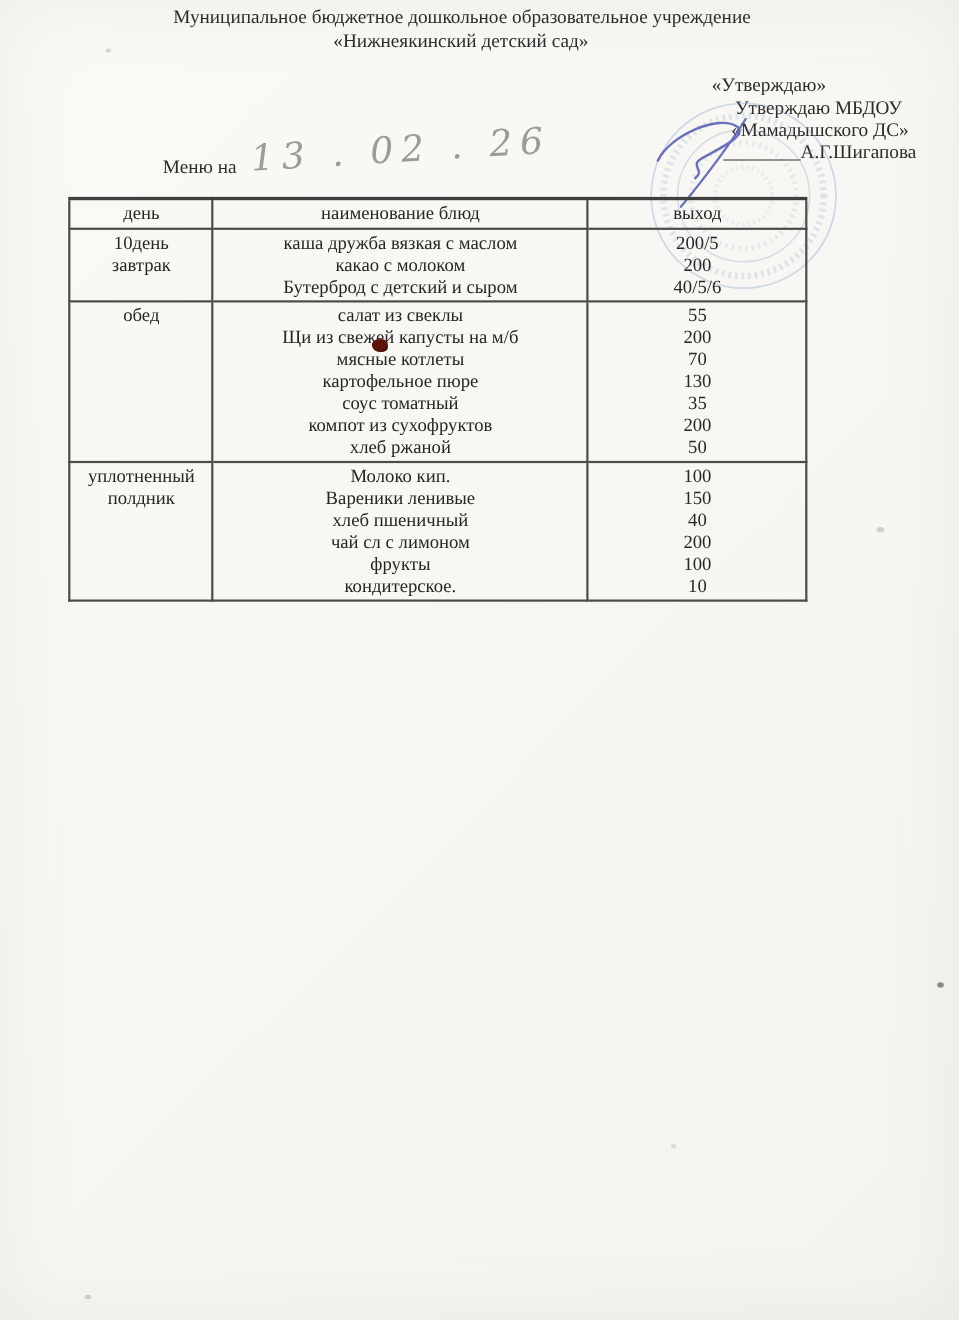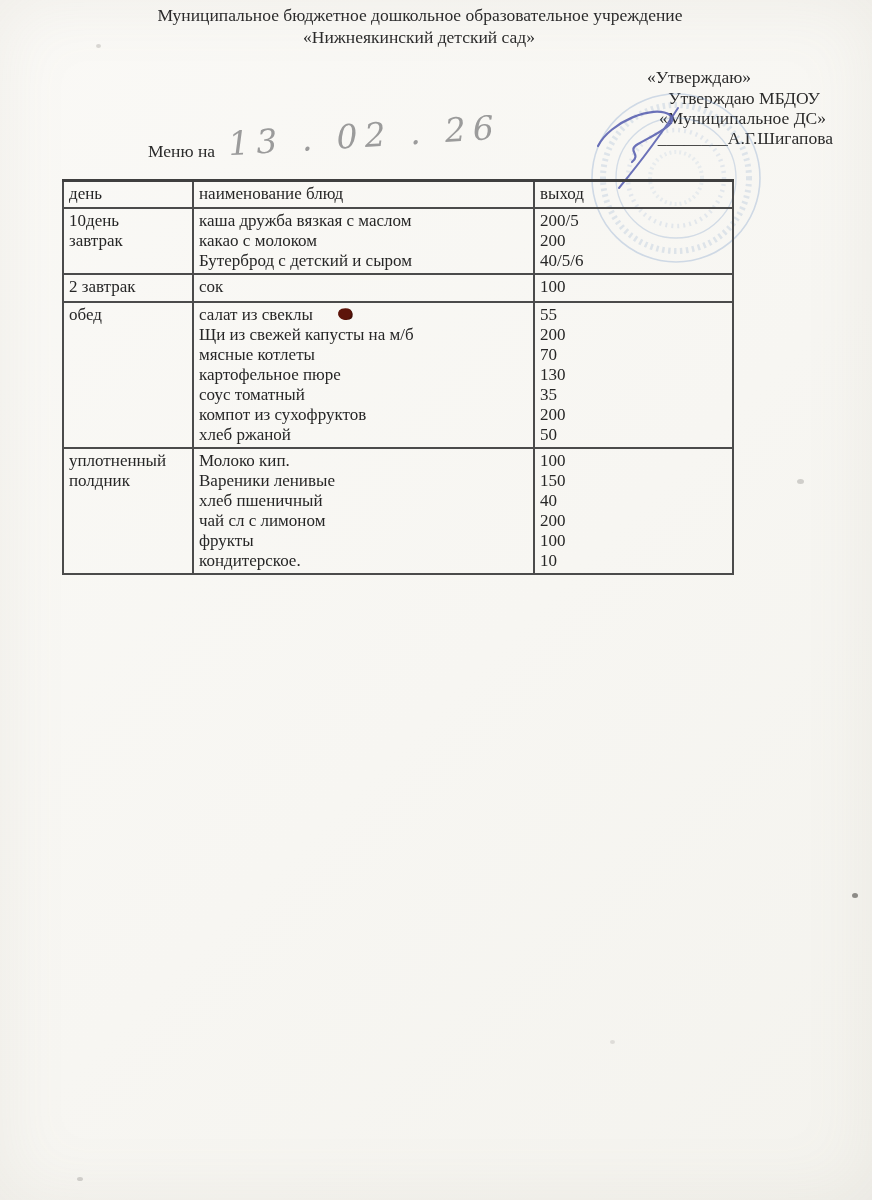--- a/index.html
+++ b/index.html
@@ -40,21 +40,21 @@
     width:670px;
     border-collapse:collapse;
     table-layout:fixed;
     font-size:17px;
   }
   table.menu td, table.menu th {
     border:2px solid #4b4b4b;
     padding:2px 4px 2px 5px;
     vertical-align:top;
     font-weight:normal;
-    text-align:left;
+    text-align:center;
     line-height:20px;
     color:#262626;
   }
   table.menu { border-top:3px solid #3f3f3f; }
   th.bold { font-weight:bold; }
   td.day-bottom { vertical-align:bottom; }
   td.day-mid { vertical-align:bottom; padding-bottom:21px; }
   .cellline { height:20px; white-space:nowrap; overflow:visible; }
 
   
@@ -75,21 +75,21 @@
 </head>
 <body>
 
 <div class="page">
 
   <div class="abs hline center" style="top:5px; transform:translateX(-16px);">Муниципальное бюджетное дошкольное образовательное  учреждение</div>
   <div class="abs hline center" style="top:27px; transform:translateX(-17px);">«Нижнеякинский детский сад»</div>
 
   <div class="abs approve-line rightal" style="top:67px; right:121px;">«Утверждаю»</div>
   <div class="abs approve-line rightal" style="top:88px; right:52px;">Утверждаю МБДОУ</div>
-  <div class="abs approve-line rightal" style="top:108px; right:46px;">«Муниципальное ДС»</div>
+  <div class="abs approve-line rightal" style="top:108px; right:46px;">«Мамадышского ДС»</div>
   <div class="abs approve-line rightal" style="top:128px; right:39px;">
     <span>________</span><span>А.Г.Шигапова</span>
   </div>
 
   <svg class="abs stamp" style="left:588px; top:90px;" width="176" height="176" viewBox="0 0 176 176">
     <circle cx="88" cy="88" r="84" fill="none" stroke="#6f94c4" stroke-width="1.6" opacity="0.55"></circle>
     <circle cx="88" cy="88" r="73" fill="none" stroke="#6f94c4" stroke-width="6" opacity="0.35" stroke-dasharray="2.5 3.5"></circle>
     <circle cx="88" cy="88" r="60" fill="none" stroke="#6f94c4" stroke-width="1.3" opacity="0.5"></circle>
     <circle cx="88" cy="88" r="48" fill="none" stroke="#6f94c4" stroke-width="4.5" opacity="0.28" stroke-dasharray="2 4"></circle>
     <circle cx="88" cy="88" r="26" fill="none" stroke="#6f94c4" stroke-width="4" opacity="0.22" stroke-dasharray="2 3"></circle>
@@ -126,31 +126,20 @@
         <div class="cellline">какао с молоком</div>
         <div class="cellline">Бутерброд с детский и сыром</div>
       </td>
       <td>
         <div class="cellline">200/5</div>
         <div class="cellline">200</div>
         <div class="cellline">40/5/6</div>
       </td>
     </tr>
 
-    <tr style="height:28px">
-      <td>
-        <div class="cellline">2 завтрак</div>
-      </td>
-      <td>
-        <div class="cellline">сок</div>
-      </td>
-      <td>
-        <div class="cellline">100</div>
-      </td>
-    </tr>
 
     <tr style="height:140px">
       <td class="day-bottom">
         <div class="cellline">обед</div>
       </td>
       <td>
         <div class="cellline">салат из свеклы</div>
         <div class="cellline">Щи из свежей капусты на м/б</div>
         <div class="cellline">мясные котлеты</div>
         <div class="cellline">картофельное пюре</div>

